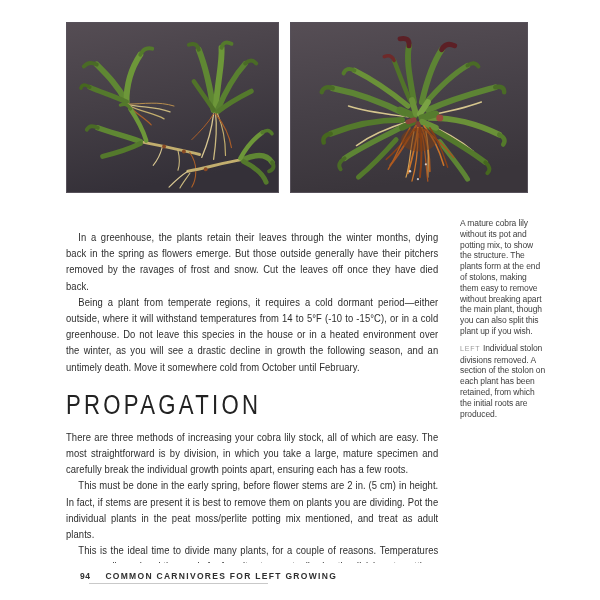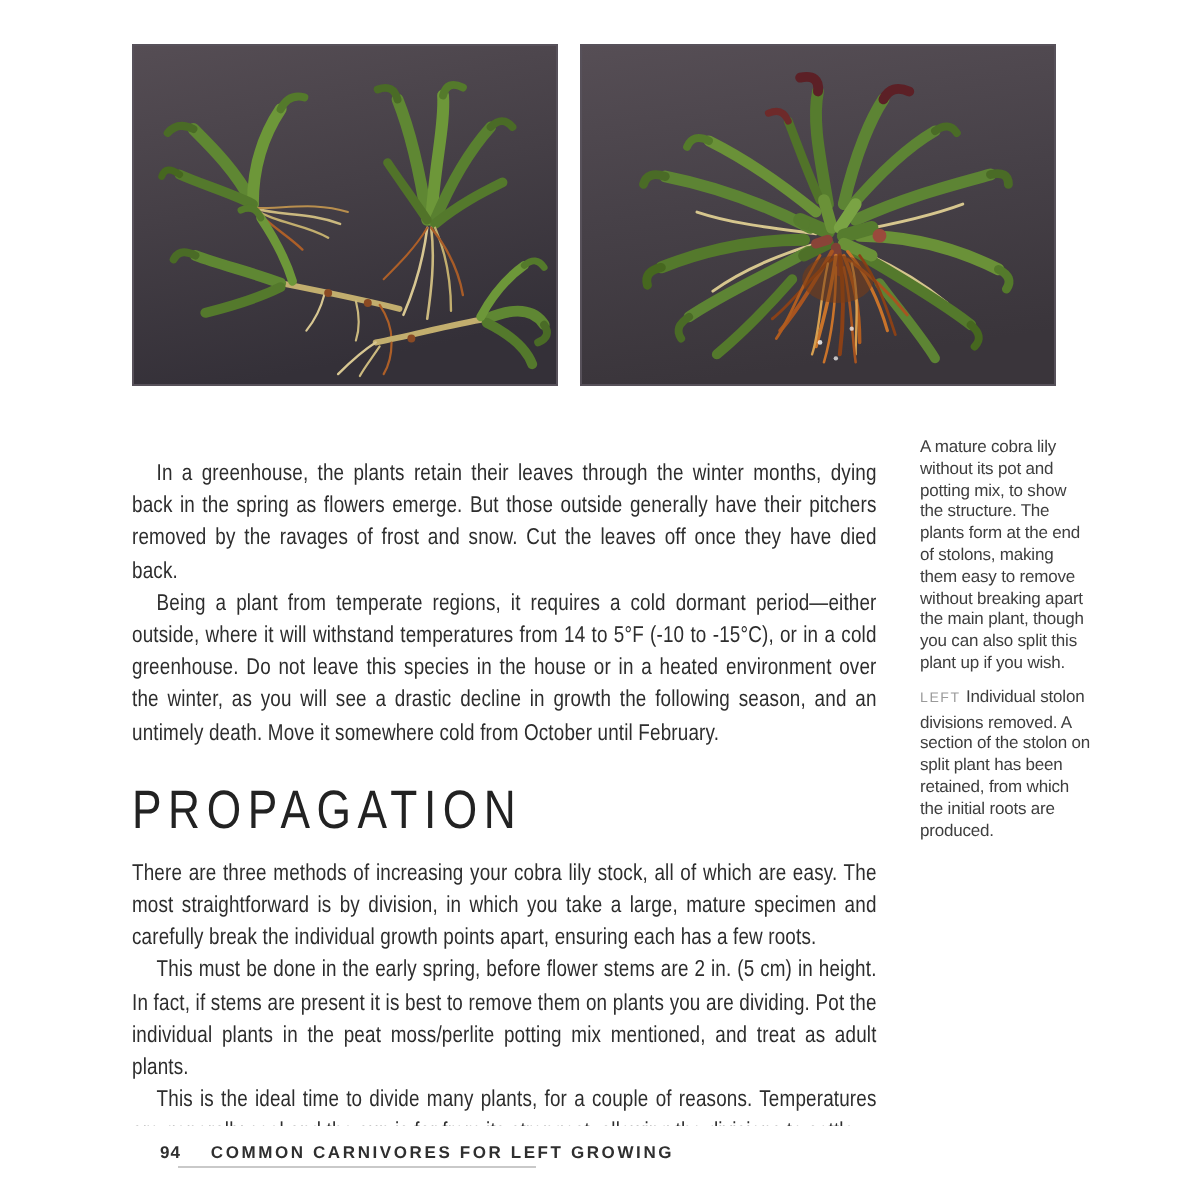--- a/index.html
+++ b/index.html
@@ -213,21 +213,21 @@
     <p class="para indent">Being a plant from temperate regions, it requires a cold dormant period—either outside, where it will withstand temperatures from 14 to 5°F (-10 to -15°C), or in a cold greenhouse. Do not leave this species in the house or in a heated environment over the winter, as you will see a drastic decline in growth the following season, and an untimely death. Move it somewhere cold from October until February.</p>
     <h1 class="heading">PROPAGATION</h1>
     <p class="para">There are three methods of increasing your cobra lily stock, all of which are easy. The most straightforward is by division, in which you take a large, mature specimen and carefully break the individual growth points apart, ensuring each has a few roots.</p>
     <p class="para indent">This must be done in the early spring, before flower stems are 2 in. (5 cm) in height. In fact, if stems are present it is best to remove them on plants you are dividing. Pot the individual plants in the peat moss/perlite potting mix mentioned, and treat as adult plants.</p>
     <p class="para indent">This is the ideal time to divide many plants, for a couple of reasons. Temperatures are generally cool and the sun is far from its strongest, allowing the divisions to settle</p>
   </div>
 
   <aside class="sidebar">
     <p class="caption">A mature cobra lily without its pot and potting mix, to show the structure. The plants form at the end of stolons, making them easy to remove without breaking apart the main plant, though you can also split this plant up if you wish.</p>
     <p class="caption">
-      <span class="cap-label">LEFT </span><span>Individual stolon divisions removed. A section of the stolon on split plant has been retained, from which the initial roots are produced.</span>
+      <span class="cap-label">LEFT </span><span>Individual stolon divisions removed. A section of the stolon on each plant has been retained, from which the initial roots are produced.</span>
     </p>
   </aside>
 
   <footer class="footer">
     <span class="page-num">94</span>
     <span class="running-title">COMMON CARNIVORES FOR LEFT GROWING</span>
     <div class="footer-rule"></div>
   </footer>
 
 </div>

